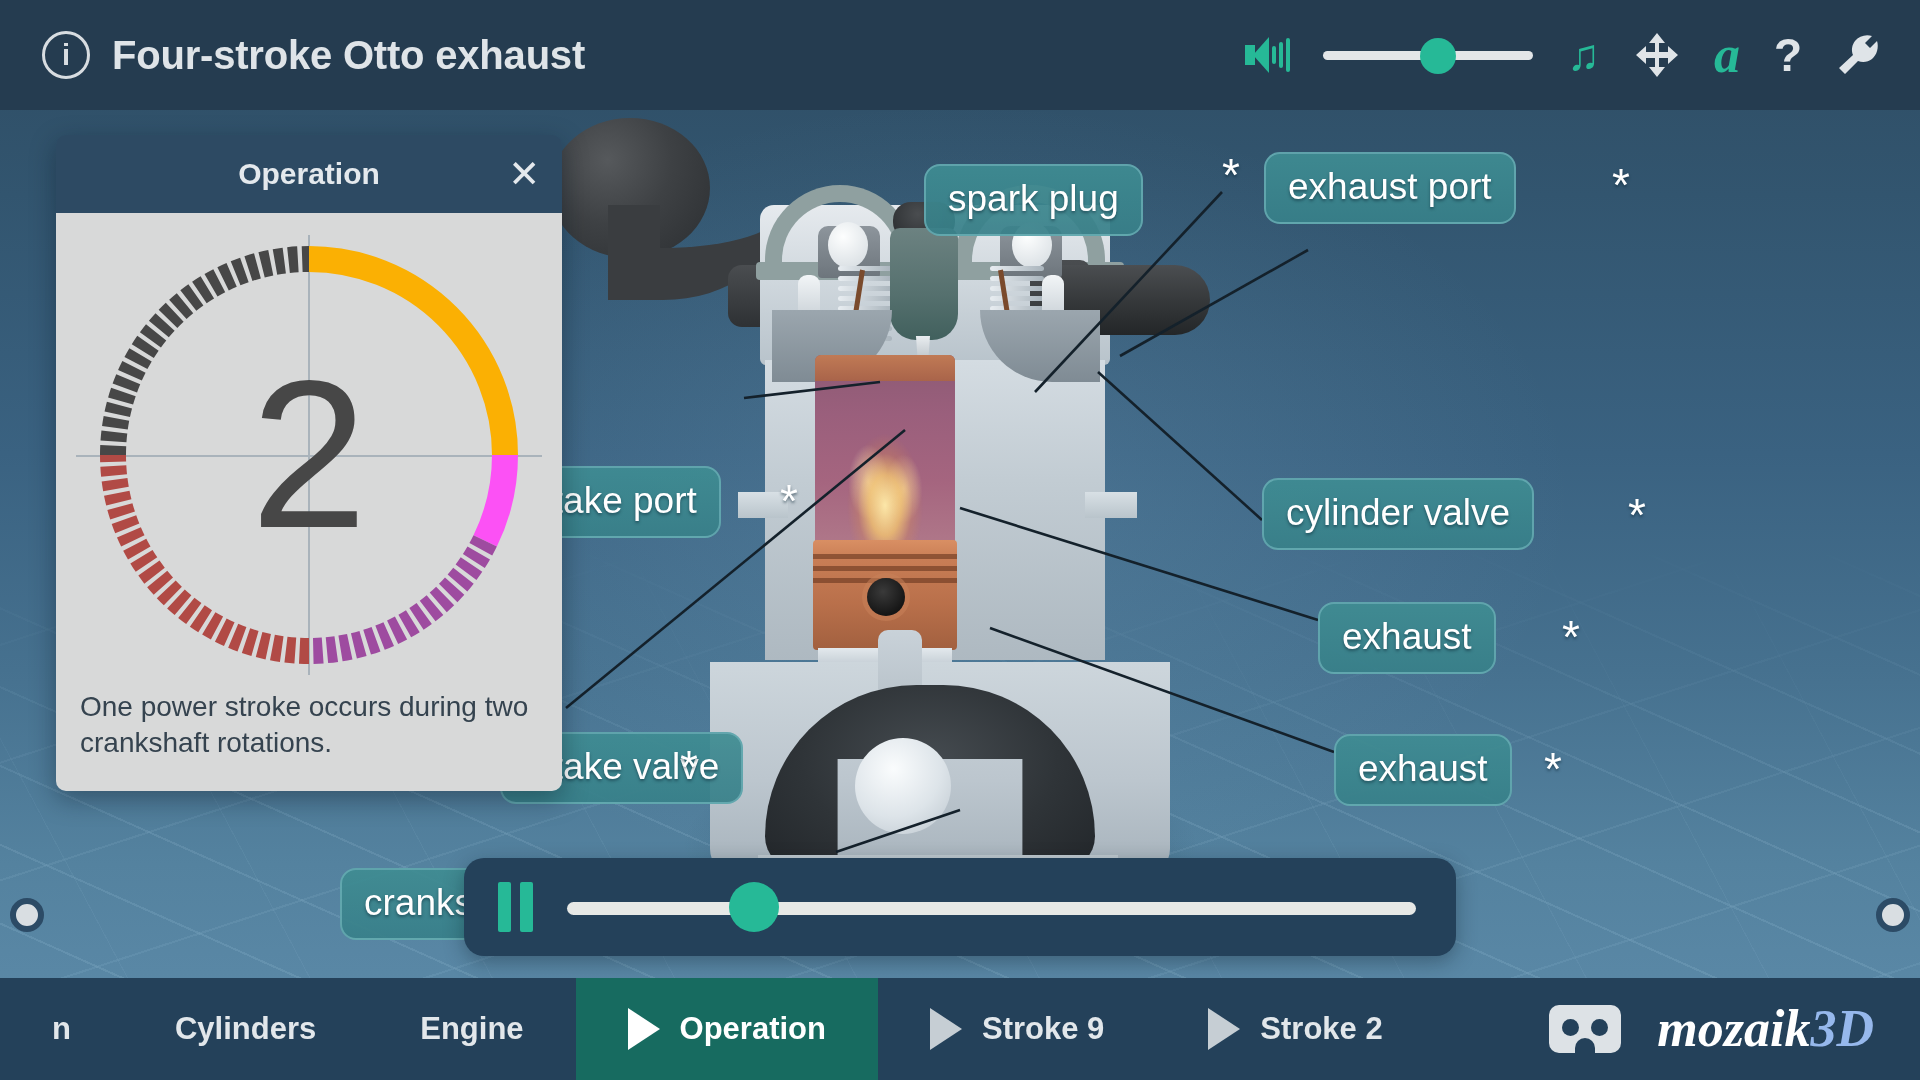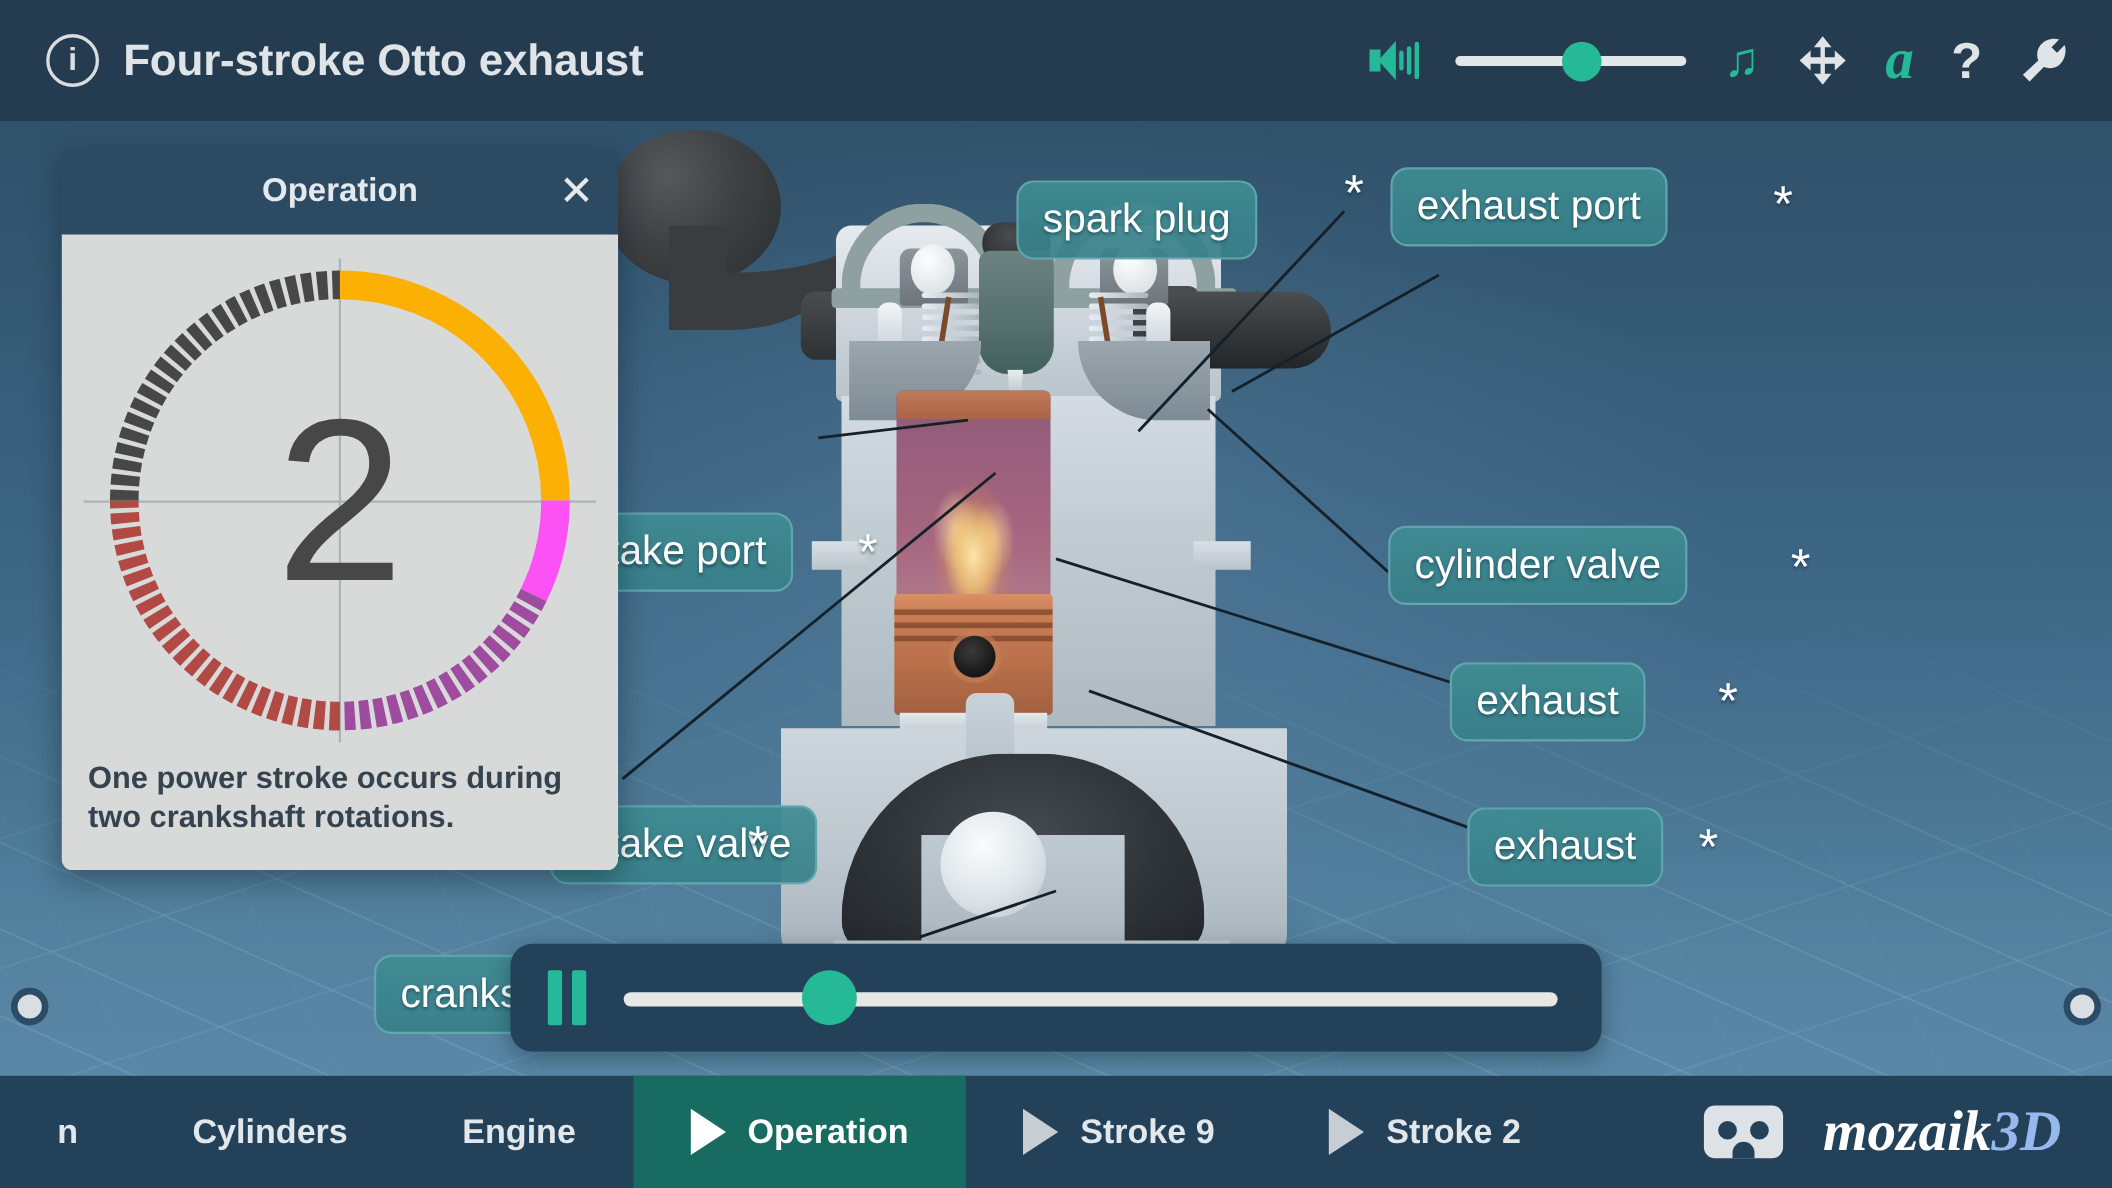--- a/index.html
+++ b/index.html
@@ -298,21 +298,20 @@
   .gauge-svg { position:absolute; left:0; top:0; }
   .gauge-number {
     position:absolute; left:0; top:0; width:466px; height:440px;
     display:flex; align-items:center; justify-content:center;
     color:#474747; font-size:210px; font-weight:400; line-height:1;
     font-family:"Liberation Sans", sans-serif;
   }
   .op-desc {
     margin-top:14px; color:#35434f; font-size:28px; line-height:1.28;
     padding: 0 4px;
-    font-weight: bold;
   }
 
   
   .label {
     position:absolute;
     background: linear-gradient(180deg, rgba(63,140,146,.93) 0%, rgba(56,128,137,.93) 100%);
     border:2px solid rgba(112,180,186,.7);
     border-radius:16px;
     color:#fff; font-size:37px; line-height:1;
     padding:14px 22px 17px;

